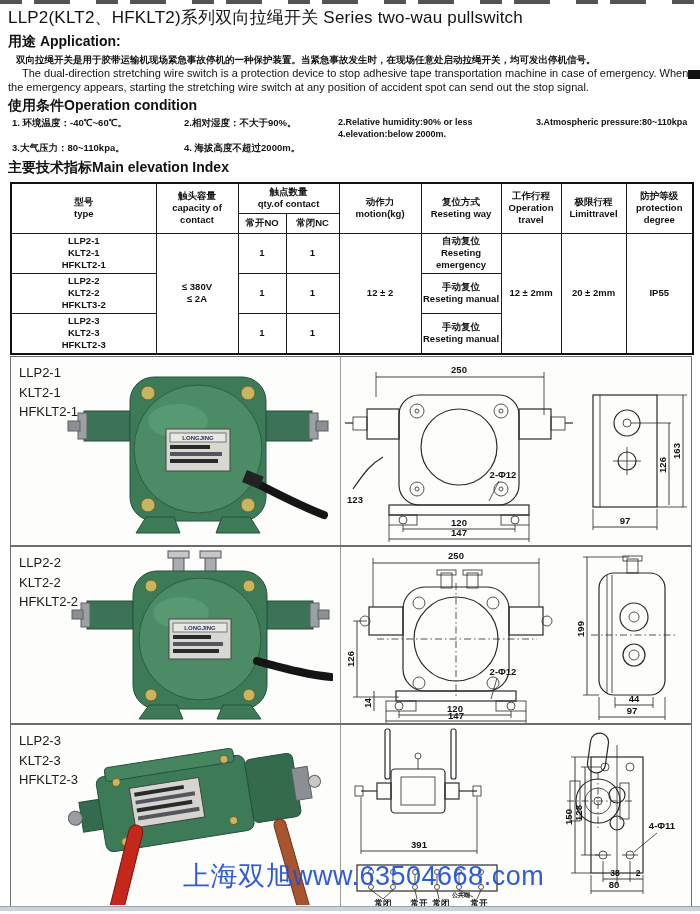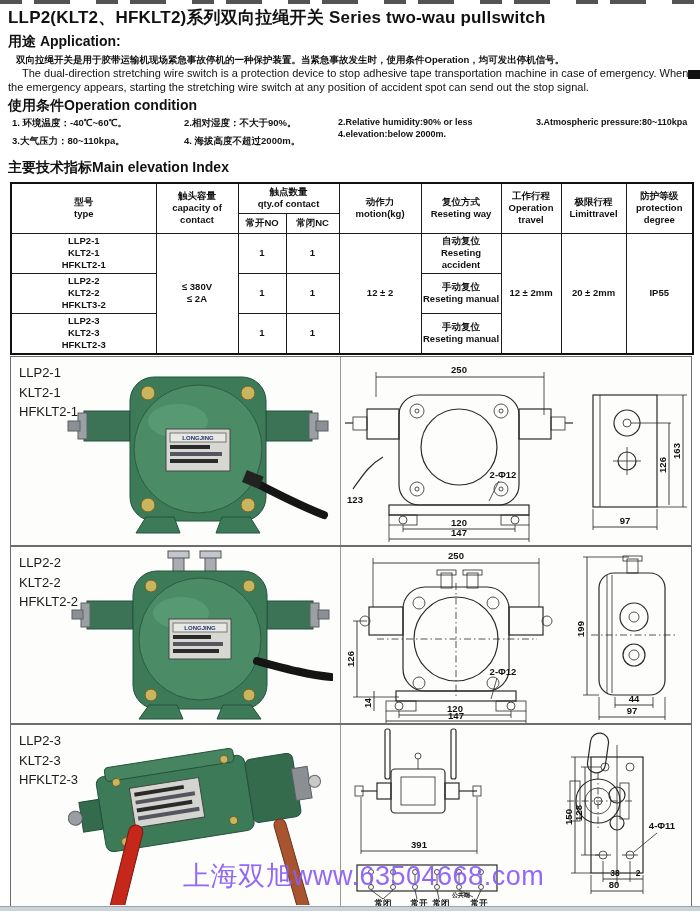--- a/index.html
+++ b/index.html
@@ -3,28 +3,28 @@
 <meta charset="utf-8">
 <style>
   html,body{margin:0;padding:0}
   body{width:700px;height:914px;background:#fff;position:relative;overflow:hidden;
        font-family:"Liberation Sans",sans-serif;color:#111}
   .abs{position:absolute}
   .ml{white-space:pre-line}
   .top-marks{position:absolute;top:0;left:0;width:700px;height:4px;
     background:repeating-linear-gradient(90deg,#1a1a1a 0 22px,transparent 22px 34px,#1a1a1a 34px 70px,transparent 70px 96px);
     opacity:.75}
-  .page-title{top:6px;left:8px;font-size:17px;font-weight:bold;letter-spacing:.2px}
+  .page-title{top:6px;left:8px;font-size:17px;font-weight:normal;letter-spacing:.2px}
   .h2{font-size:14px;font-weight:bold}
   .app-head{top:33px;left:8px}
   .app-zh{top:54px;left:16px;width:676px;font-size:9.5px;font-weight:600}
   .app-en{top:66px;left:8px;width:682px;font-size:11px;line-height:1.3;text-indent:14px}
   .scan-blob{top:70px;left:688px;width:12px;height:9px;background:#111}
   .cond-head{top:97px;left:8px}
-  .cond-zh{top:117px;left:12px;display:grid;grid-template-columns:172px 150px;row-gap:5px;
+  .cond-zh{top:117px;left:12px;display:grid;grid-template-columns:172px 150px;row-gap:12px;
            font-size:9.5px;font-weight:bold}
   .cond-en{top:117px;left:338px;display:grid;grid-template-columns:198px 158px;row-gap:2px;
            font-size:9px;font-weight:bold}
   .cond-en .span2{grid-column:1/3}
   .tech-head{top:159px;left:8px}
   table.tech{position:absolute;top:182px;left:10px;width:682px;border-collapse:collapse;
              table-layout:fixed;border:2px solid #111}
   table.tech td,table.tech th{border:1px solid #1c1c1c;font-size:9.5px;font-weight:bold;
              text-align:center;vertical-align:middle;white-space:pre-line;padding:1px;line-height:1.3}
   .section{position:absolute;left:10px;width:680px;border:1px solid #6d6d6d;display:flex;background:#fdfdfc}
@@ -41,34 +41,34 @@
   .dash{stroke:#2a2a2a;stroke-width:.8;fill:none;stroke-dasharray:7 3 1.5 3}
   .dim{stroke:#2a2a2a;stroke-width:.9;fill:none}
   .dimtxt{font-family:"Liberation Sans",sans-serif;font-size:9.5px;font-weight:bold;
           fill:#111;text-anchor:middle}
   .smtxt{font-family:"Liberation Sans",sans-serif;font-size:8.5px;font-weight:bold;
          fill:#111;text-anchor:middle}
   .tinytxt{font-family:"Liberation Sans",sans-serif;font-size:6px;font-weight:bold;
          fill:#111;text-anchor:middle}
   .brandtxt{font-family:"Liberation Sans",sans-serif;font-size:6px;font-weight:bold;
          fill:#24306b;text-anchor:middle}
-  .watermark{position:absolute;left:183px;top:858px;font-size:27px;color:#8b5cf6;
+  .watermark{position:absolute;left:183px;top:858px;font-size:27px;color:#1d4ed8;
              opacity:.92;z-index:9;letter-spacing:.5px}
   .bottom-line{position:absolute;left:0;top:906px;width:700px;height:4px;
                background:#ccd3d8;border-top:1px solid #9aa4ac}
 </style>
 </head>
 <body>
 
 <div class="top-marks"></div>
 
 <div class="abs page-title">LLP2(KLT2、HFKLT2)系列双向拉绳开关 Series two-wau pullswitch</div>
 
 <div class="abs h2 app-head">用途 Application:</div>
-<div class="abs app-zh">双向拉绳开关是用于胶带运输机现场紧急事故停机的一种保护装置。当紧急事故发生时，使用条件Operation，均可发出停机信号。</div>
+<div class="abs app-zh">双向拉绳开关是用于胶带运输机现场紧急事故停机的一种保护装置。当紧急事故发生时，在现场任意处启动拉绳开关，均可发出停机信号。</div>
 <div class="abs app-en">The dual-direction stretching wire switch is a protection device to stop adhesive tape transportation machine in case of emergency. When the emergency appears, starting the stretching wire switch at any position of accident spot can send out the stop signal.</div>
 <div class="abs scan-blob"></div>
 
 <div class="abs h2 cond-head">使用条件Operation condition</div>
 <div class="abs cond-zh">
   <span>1. 环境温度：-40℃~60℃。</span>
   <span>2.相对湿度：不大于90%。</span>
   <span>3.大气压力：80~110kpa。</span>
   <span>4. 海拔高度不超过2000m。</span>
 </div>
@@ -120,21 +120,21 @@
   <tr style="height:38px">
     <td>LLP2-1
 KLT2-1
 HFKLT2-1</td>
     <td rowspan="3">≤ 380V
 ≤ 2A</td>
     <td>1</td>
     <td>1</td>
     <td rowspan="3">12 ± 2</td>
     <td>自动复位
-Reseting accident</td>
+Reseting emergency</td>
     <td rowspan="3">12 ± 2mm</td>
     <td rowspan="3">20 ± 2mm</td>
     <td rowspan="3">IP55</td>
   </tr>
   <tr style="height:38px">
     <td>LLP2-2
 KLT2-2
 HFKLT3-2</td>
     <td>1</td>
     <td>1</td>

